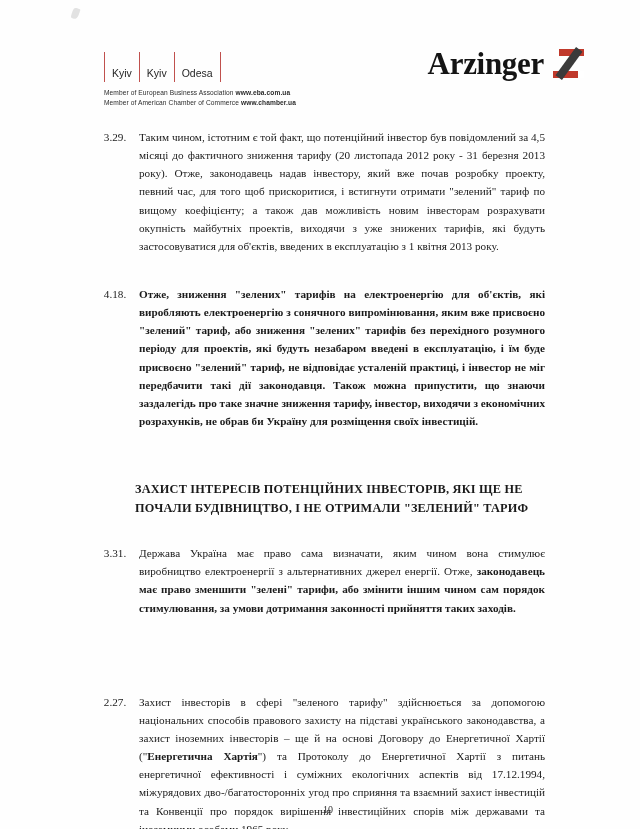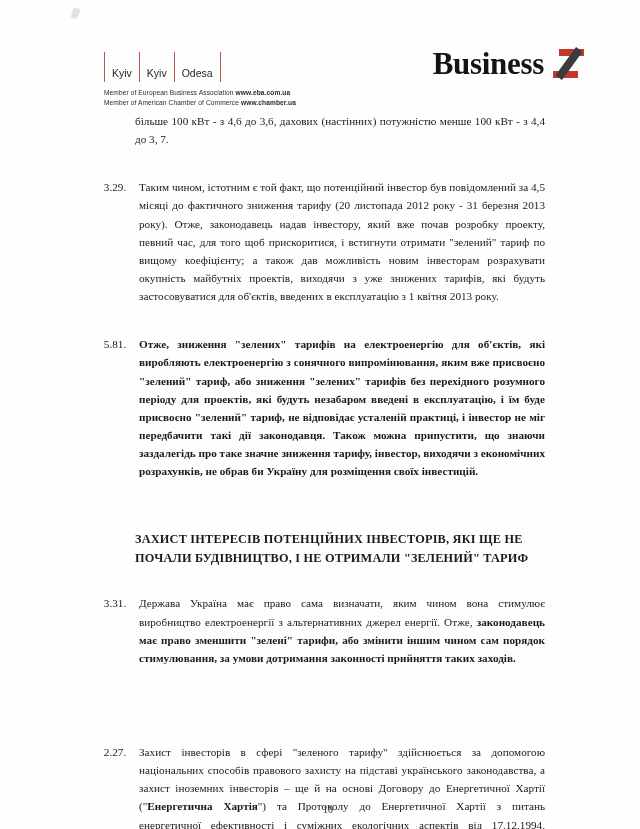--- a/index.html
+++ b/index.html
@@ -212,48 +212,45 @@
       <div class="city-label">Odesa</div>
       <div class="city-rule"></div>
     </div>
 
     <div class="memberships">
       <div><span>Member of European Business Association </span><b>www.eba.com.ua</b></div>
       <div><span>Member of American Chamber of Commerce </span><b>www.chamber.ua</b></div>
     </div>
 
     <div class="brand">
-      <div class="brand-word">Business</div>
+      <div class="brand-word">Arzinger</div>
       <div class="brand-mark">
         <div class="bar top"></div>
         <div class="bar bottom"></div>
         <div class="diag"></div>
         <div class="notch n1"></div>
         <div class="notch n2"></div>
       </div>
     </div>
   </div>
 
   <div class="content">
 
-    <div class="para nonum">
-      <div class="body">більше 100 кВт - з 4,6 до 3,6, дахових (настінних) потужністю менше 100 кВт - з 4,4 до 3, 7.</div>
-    </div>
 
     <div class="gap-sm"></div>
 
     <div class="para">
       <div class="num">3.29.</div>
       <div class="body">Таким чином, істотним є той факт, що потенційний інвестор був повідомлений за 4,5 місяці до фактичного зниження тарифу (20 листопада 2012 року - 31 березня 2013 року). Отже, законодавець надав інвестору, який вже почав розробку проекту, певний час, для того щоб прискоритися, і встигнути отримати "зелений" тариф по вищому коефіцієнту; а також дав можливість новим інвесторам розрахувати окупність майбутніх проектів, виходячи з уже знижених тарифів, які будуть застосовуватися для об'єктів, введених в експлуатацію з 1 квітня 2013 року.</div>
     </div>
 
     <div class="gap-sm"></div>
 
     <div class="para">
-      <div class="num">5.81.</div>
+      <div class="num">4.18.</div>
       <div class="body bold">Отже, зниження "зелених" тарифів на електроенергію для об'єктів, які виробляють електроенергію з сонячного випромінювання, яким вже присвоєно "зелений" тариф, або зниження "зелених" тарифів без перехідного розумного періоду для проектів, які будуть незабаром введені в експлуатацію, і їм буде присвоєно "зелений" тариф, не відповідає усталеній практиці, і інвестор не міг передбачити такі дії законодавця. Також можна припустити, що знаючи заздалегідь про таке значне зниження тарифу, інвестор, виходячи з економічних розрахунків, не обрав би Україну для розміщення своїх інвестицій.</div>
     </div>
 
     <div class="gap-lg"></div>
 
     <div class="heading">
       <span>ЗАХИСТ ІНТЕРЕСІВ ПОТЕНЦІЙНИХ ІНВЕСТОРІВ, ЯКІ ЩЕ НЕ</span>
       <span class="lastline">ПОЧАЛИ БУДІВНИЦТВО, І НЕ ОТРИМАЛИ "ЗЕЛЕНИЙ" ТАРИФ</span>
     </div>
 

